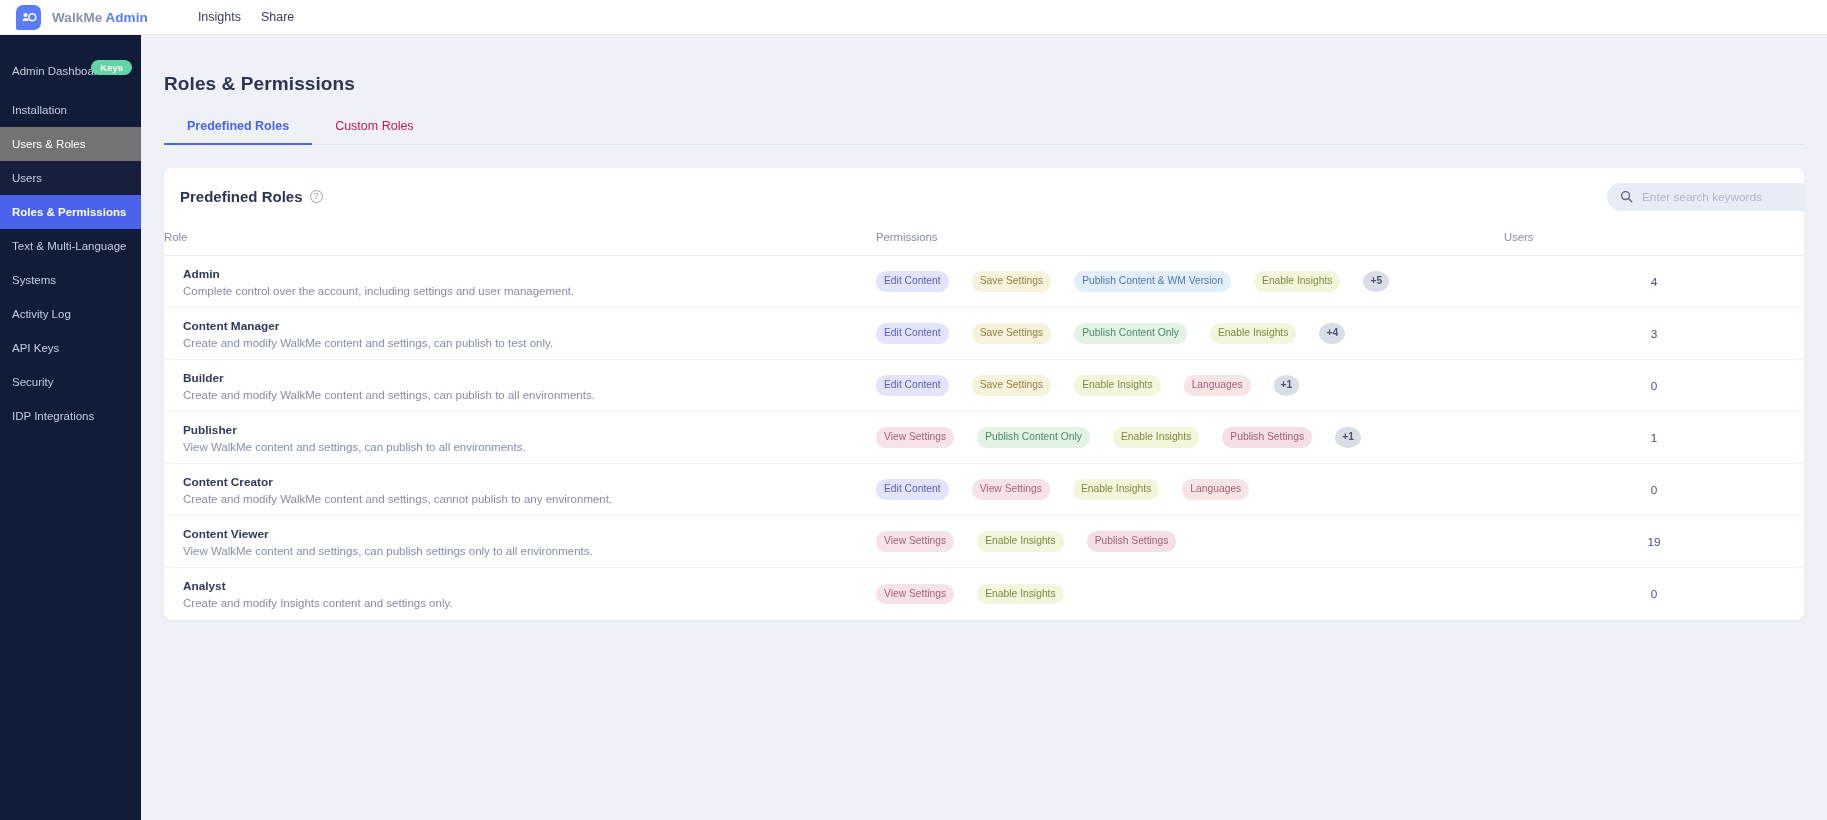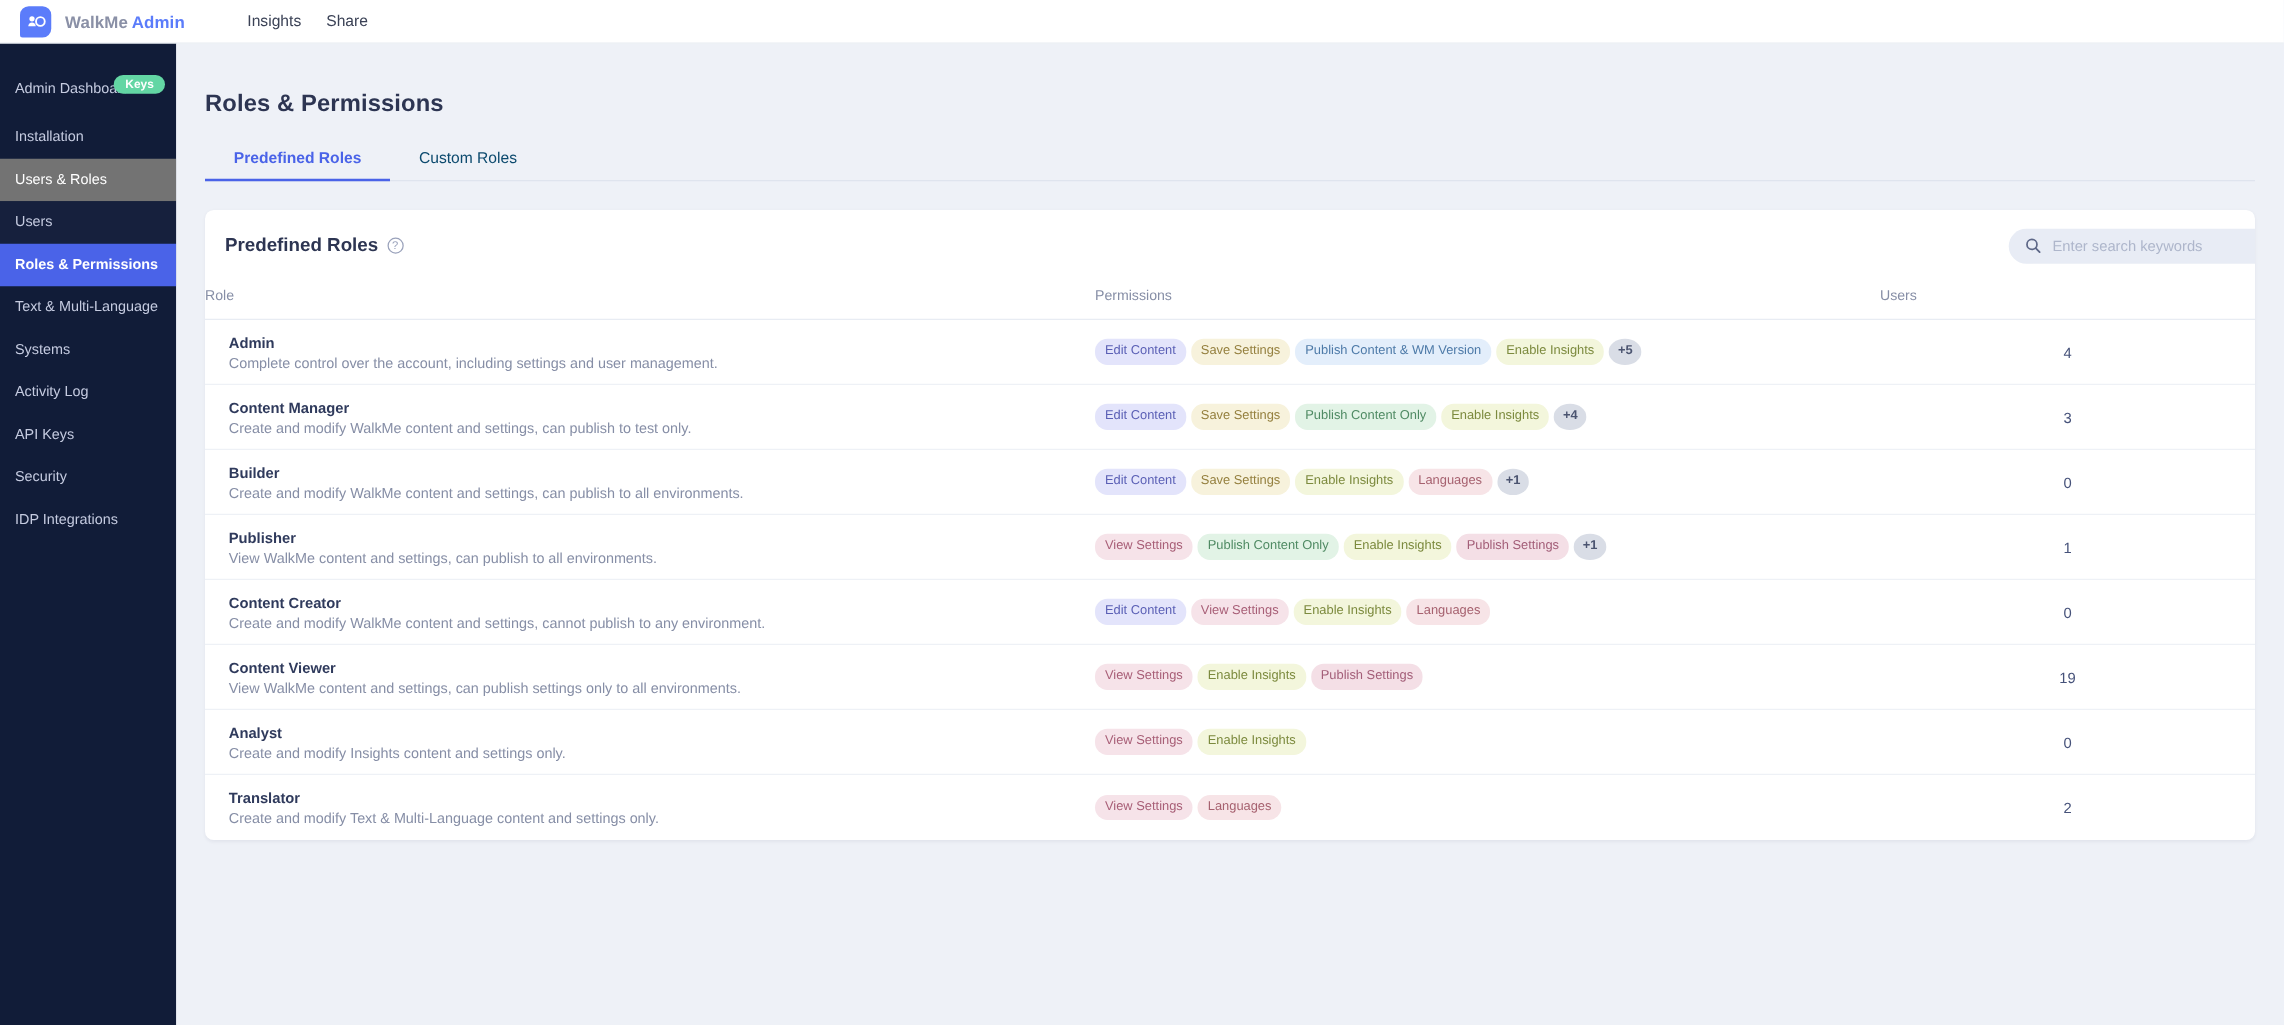--- a/index.html
+++ b/index.html
@@ -84,21 +84,21 @@
   }
 
   
   .tabs {
     margin: 24px 0 0 23px;
     display: flex; gap: 0;
     border-bottom: 1px solid #dfe4ee;
     width: 1640px;
   }
   .tab {
-    font-size: 12.5px; color: #0c4a6e;
+    font-size: 12.5px; color: #be185d;
     padding: 0 23px 11px 23px;
     cursor: pointer; position: relative;
   }
   .tab.active { color: #4a63e8; font-weight: bold; }
   .tab.active:after {
     content: ""; position: absolute; left: 0; right: 0; bottom: -1px;
     height: 2px; background: #4a63e8;
   }
 
   
@@ -155,21 +155,21 @@
     border-bottom: 1px solid #eef1f6;
     vertical-align: middle;
     height: 52px;
   }
   tr.role-row:last-child td { border-bottom: none; }
   td.role-cell { padding: 8px 0 8px 19px; }
   .role-name { font-size: 11.8px; font-weight: bold; color: #2f3a5c; }
   .role-desc { font-size: 11.5px; color: #868ea6; margin-top: 4px; }
 
   td.perm-cell { padding: 8px 0; }
-  .badges { display: flex; align-items: flex-start; gap: 4px; flex-wrap: nowrap; }
+  .badges { display: flex; align-items: flex-start; gap: 23px; flex-wrap: nowrap; }
   .badge {
     font-size: 10.3px; line-height: 1;
     padding: 5px 8px; border-radius: 10px;
     white-space: nowrap;
   }
   .badge.more {
     background: #d9dde6; color: #4b5470; font-weight: bold;
     border-radius: 50%; padding: 5px 7px; min-width: 21px; text-align: center;
   }
   td.users-cell {
@@ -368,29 +368,16 @@
               <div class="role-desc">Create and modify Insights content and settings only.</div>
             </td>
             <td class="perm-cell">
               <div class="badges">
                 <span class="badge" style="background: rgb(246, 227, 233); color: rgb(168, 95, 119);">View Settings</span>
                 <span class="badge" style="background: rgb(243, 246, 220); color: rgb(124, 138, 62);">Enable Insights</span>
               </div>
             </td>
             <td class="users-cell">0</td>
           </tr>
-          <tr class="role-row">
-            <td class="role-cell">
-              <div class="role-name">Translator</div>
-              <div class="role-desc">Create and modify Text &amp; Multi-Language content and settings only.</div>
-            </td>
-            <td class="perm-cell">
-              <div class="badges">
-                <span class="badge" style="background: rgb(246, 227, 233); color: rgb(168, 95, 119);">View Settings</span>
-                <span class="badge" style="background: rgb(247, 228, 231); color: rgb(166, 97, 111);">Languages</span>
-              </div>
-            </td>
-            <td class="users-cell">2</td>
-          </tr>
         </tbody>
     </table>
   </div>
 </div>
 
 </body></html>

